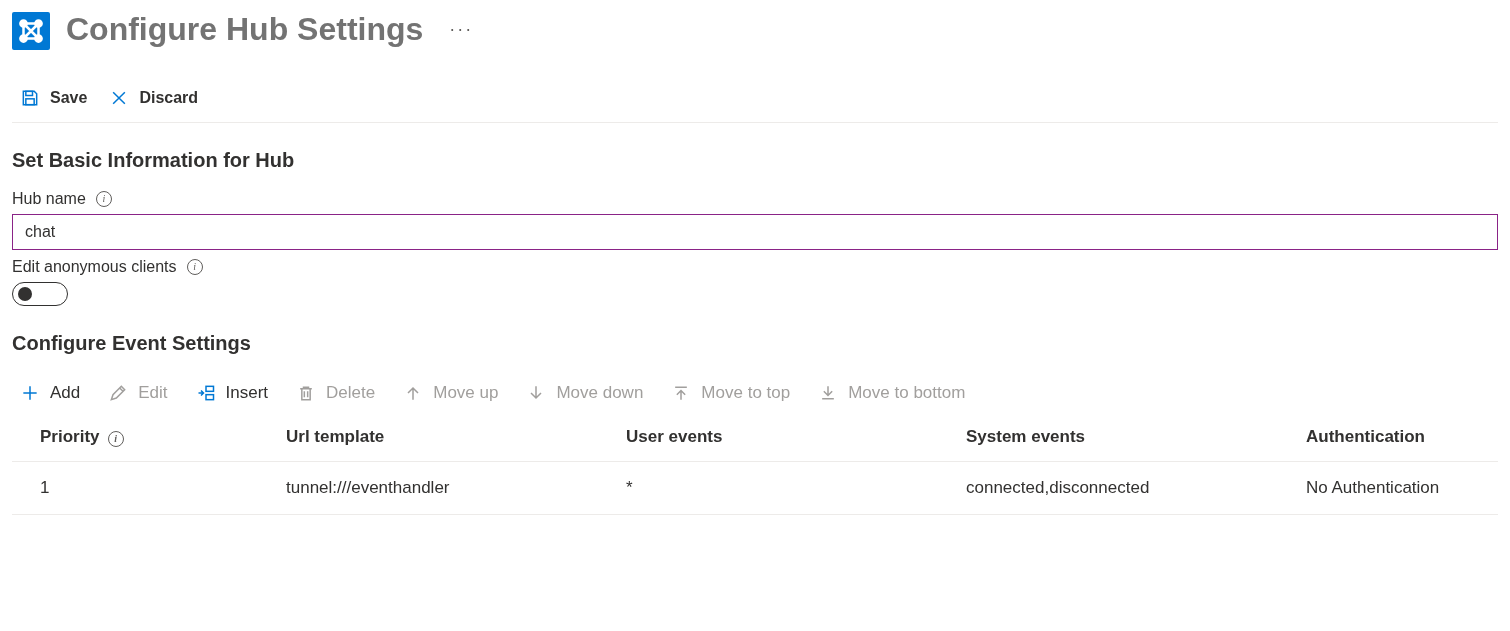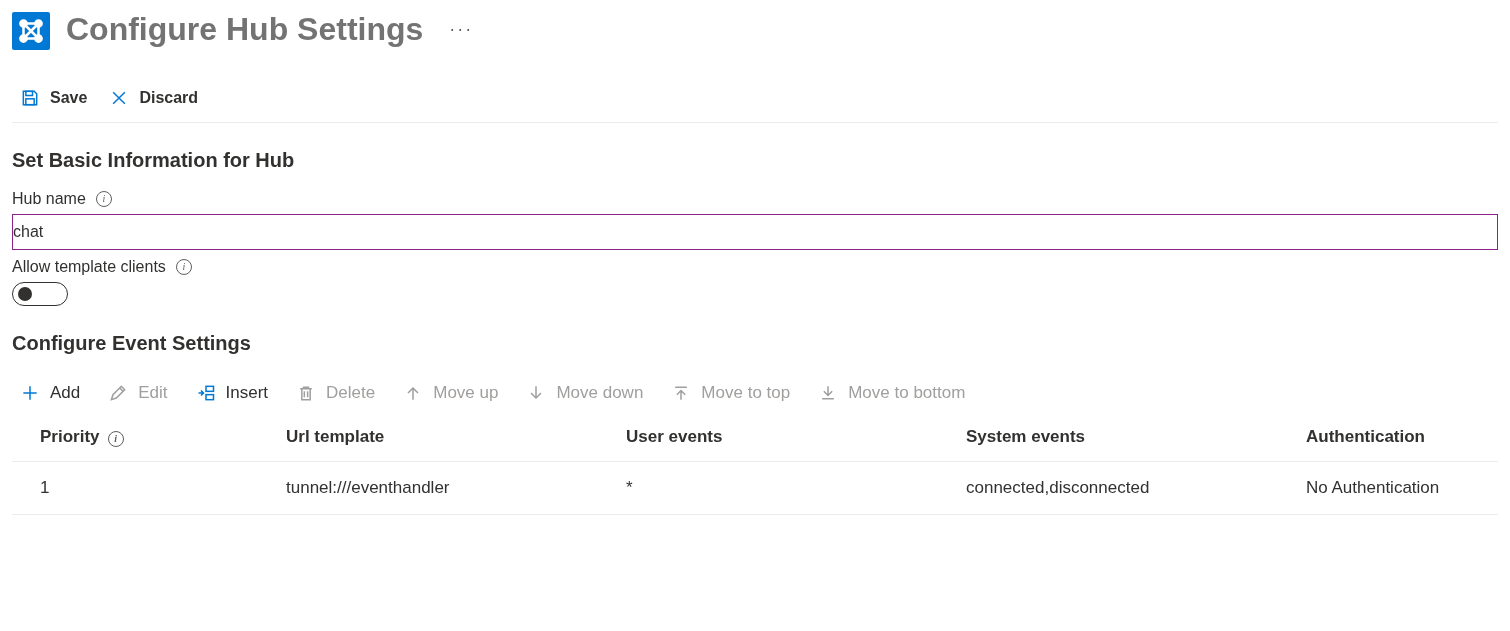--- a/index.html
+++ b/index.html
@@ -88,21 +88,21 @@
     justify-content: center;
     font-size: 10px;
     font-style: italic;
     font-family: Georgia, serif;
     color: #605e5c;
     line-height: 1;
   }
   .text-input {
     width: 100%;
     height: 36px;
-    padding: 4px 0;
+    padding: 4px 12px;
     font-size: 16px;
     border: 1px solid #8a2387;
     outline: none;
     background: #ffffff;
     color: #323130;
     font-family: inherit;
     margin-bottom: 8px;
   }
   .toggle-row {
     margin-top: 4px;
@@ -213,21 +213,21 @@
   
   <div class="section-title">Set Basic Information for Hub</div>
 
   <div class="field-label-row">
     <span>Hub name</span>
     <span class="info-icon">i</span>
   </div>
   <input class="text-input" type="text" value="chat" style="">
 
   <div class="field-label-row">
-    <span>Allow template clients</span>
+    <span>Edit anonymous clients</span>
     <span class="info-icon">i</span>
   </div>
   <div class="toggle-row">
     <div class="toggle">
       <div class="knob"></div>
     </div>
   </div>
 
   
   <div class="section-title">Configure Event Settings</div>

